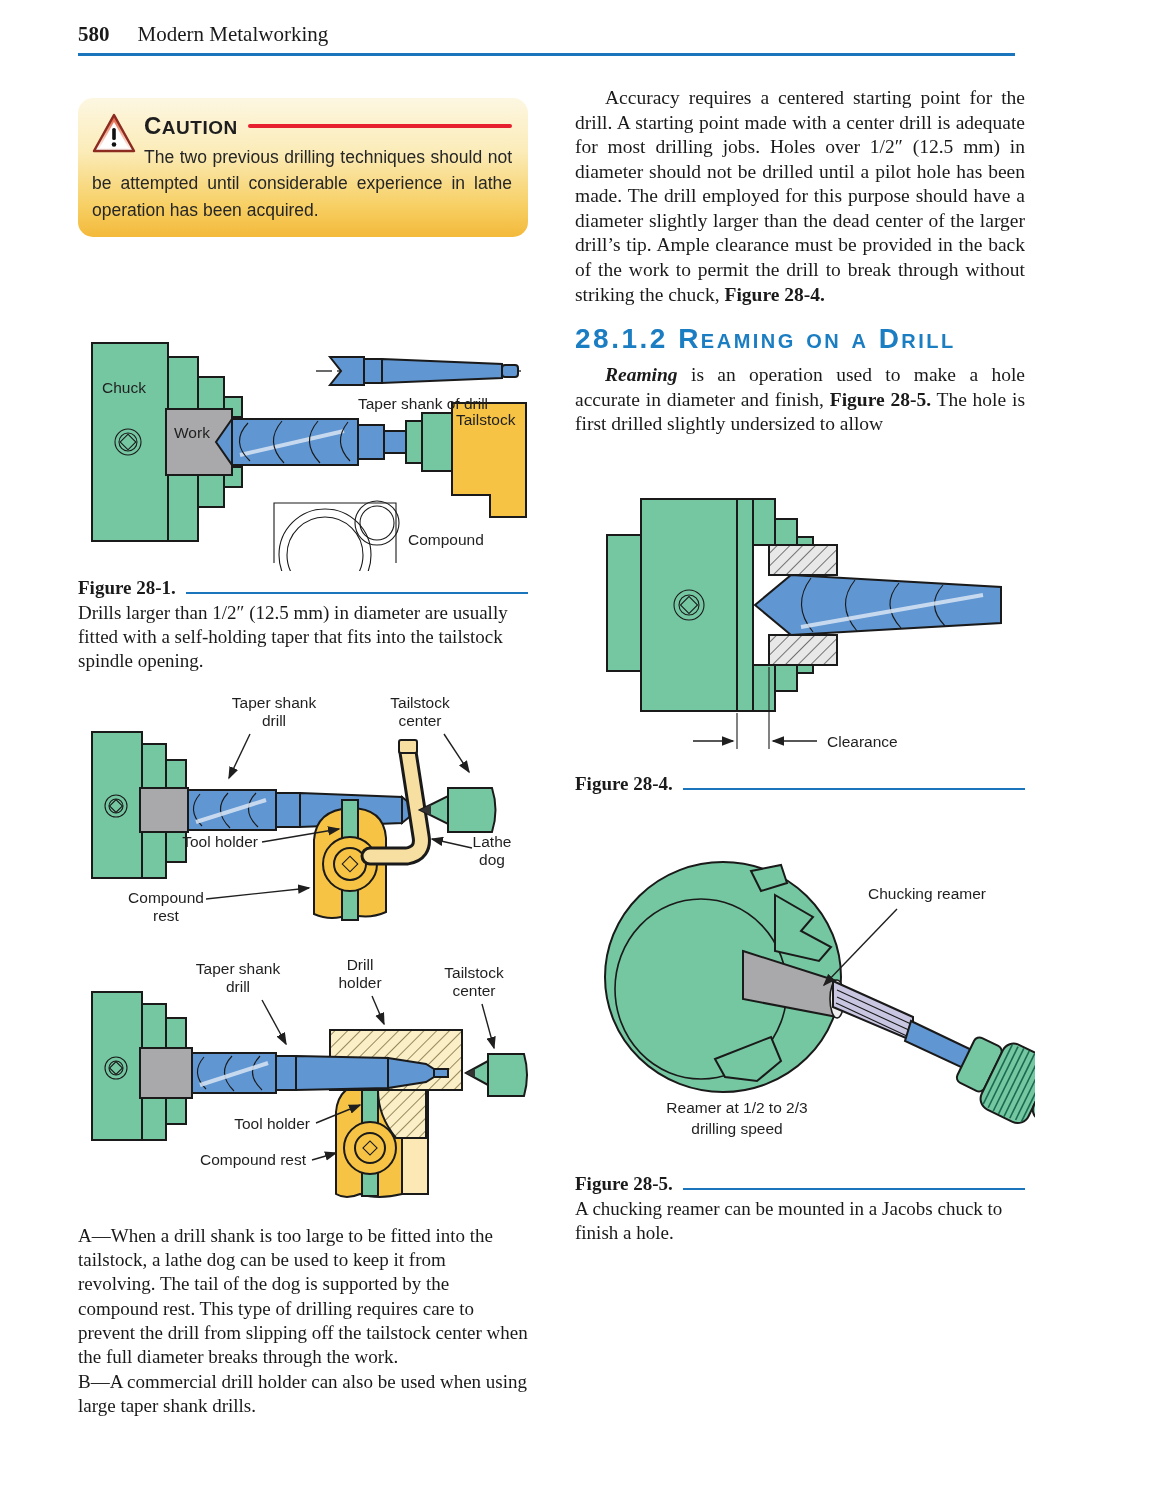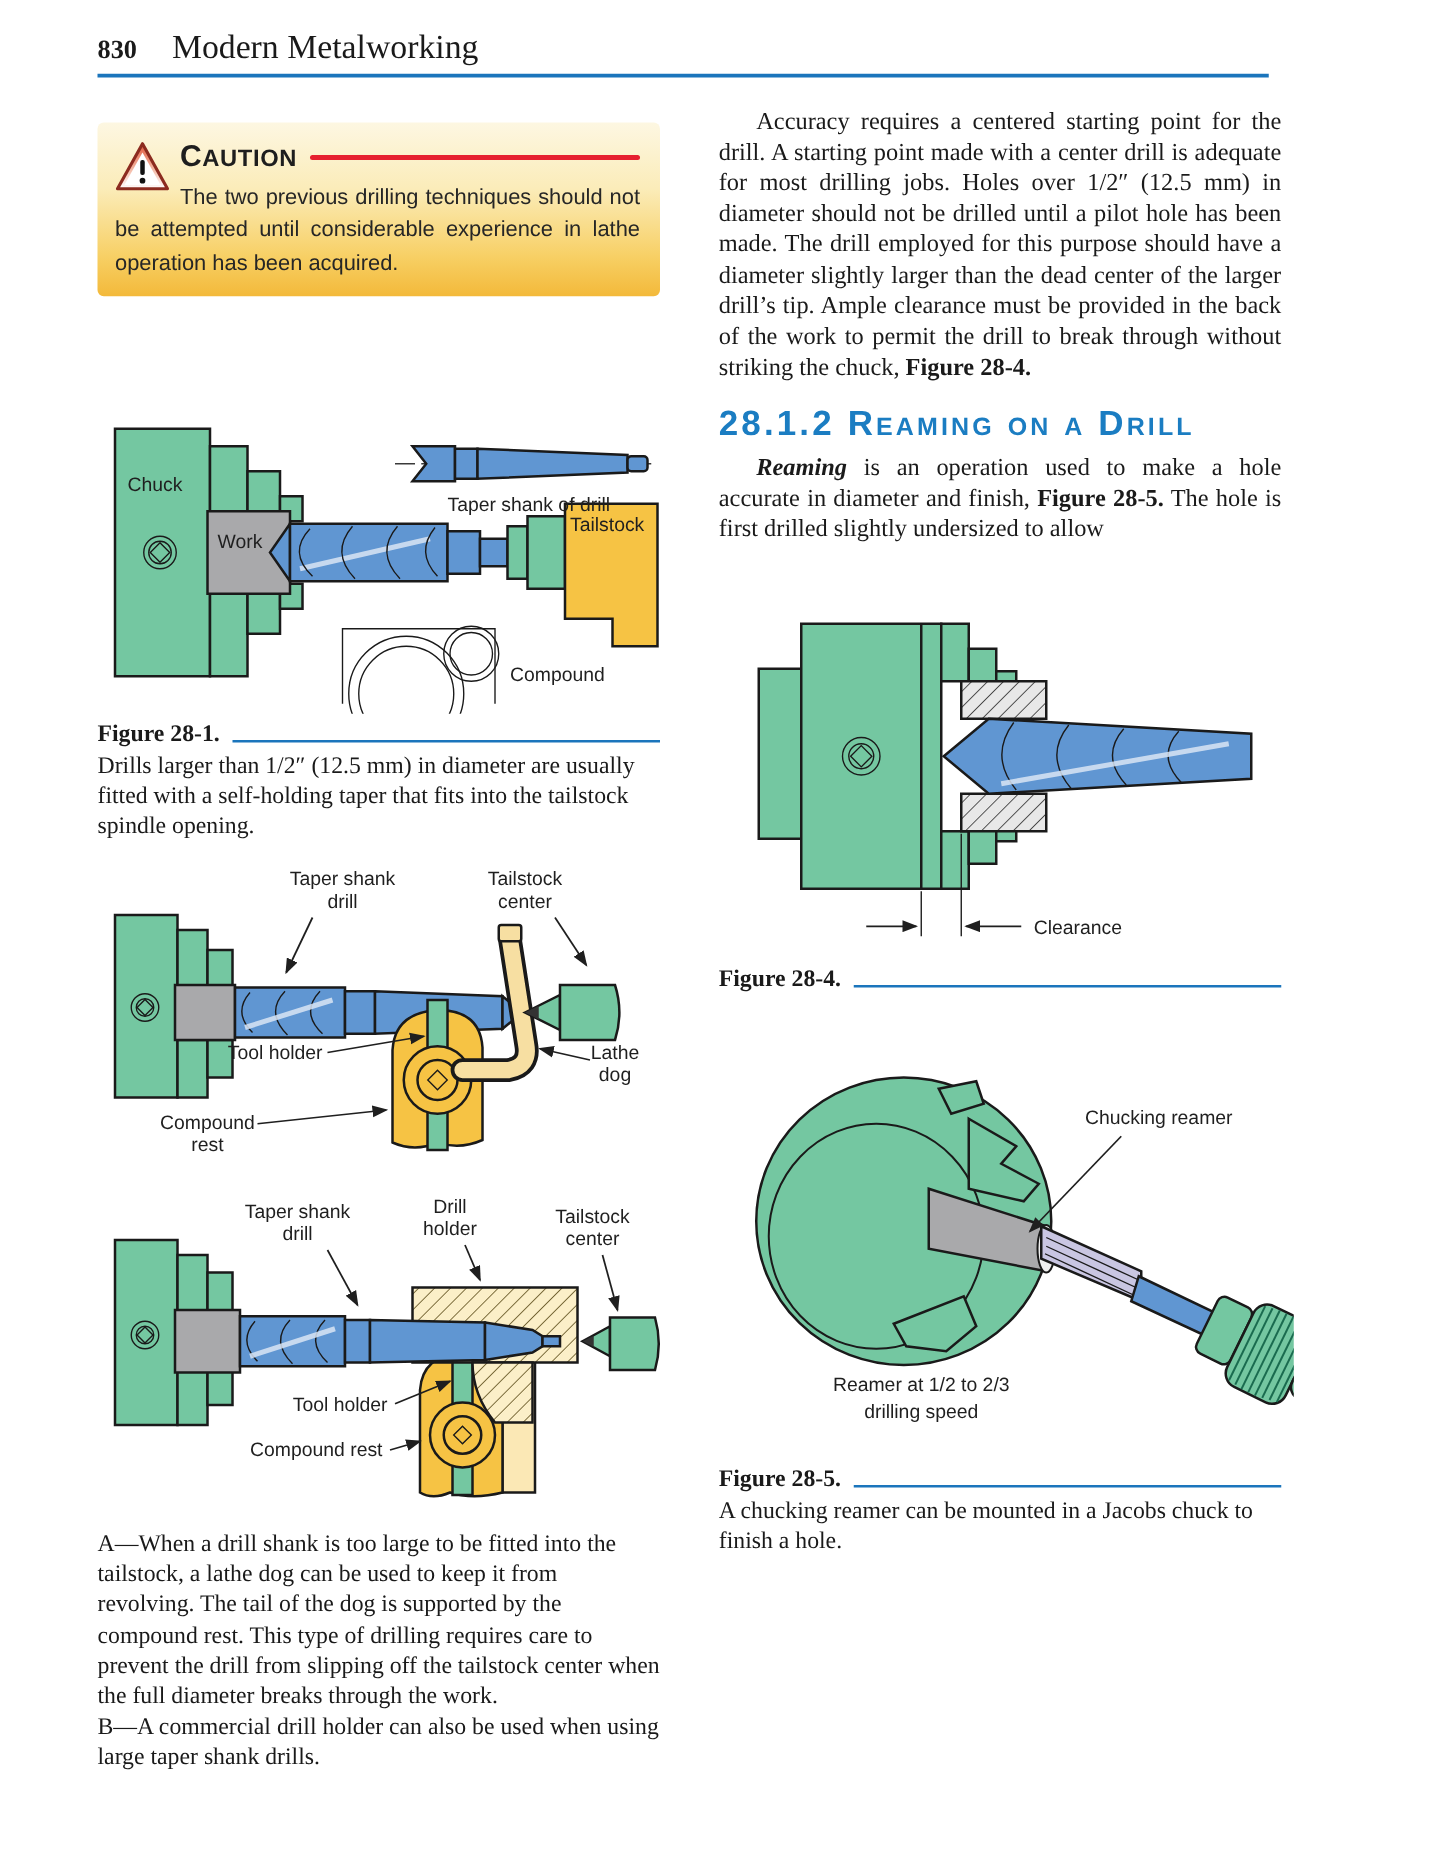--- a/index.html
+++ b/index.html
@@ -2,28 +2,28 @@
 <html><head>
 <meta charset="utf-8">
 <style>
   html,body{margin:0;padding:0;background:#ffffff;}
   .page{position:relative;width:1151px;height:1491px;background:#fff;overflow:hidden;
         font-family:"Liberation Serif",serif;color:#1a1a1a;}
   
   .header{position:absolute;left:78px;top:22px;width:937px;}
   .header-row{display:flex;align-items:baseline;gap:28px;}
   .page-num{font-weight:bold;font-size:21px;}
-  .book-title{font-size:27px;}
+  .book-title{font-size:21px;}
   .header-rule{margin-top:6px;height:3px;background:#1b75bc;}
   
   .col-left{position:absolute;left:78px;top:98px;width:450px;}
   .col-right{position:absolute;left:575px;top:86px;width:450px;}
   
   .caution{background:linear-gradient(180deg,#fdf7e2 0%,#fbecb9 38%,#f7cf63 78%,#f3b93a 100%);
-           border-radius:5px;padding:12px 16px 14px 14px;min-height:86px;}
+           border-radius:15px;padding:12px 16px 14px 14px;min-height:86px;}
   .caution-icon{float:left;width:44px;height:44px;margin:2px 8px 2px 0;}
   .caution-titlerow{display:flex;align-items:center;gap:10px;padding-top:2px;}
   .caution-title{font-family:"Liberation Sans",sans-serif;font-weight:bold;font-size:19px;
                  letter-spacing:.5px;color:#1e1e1e;}
   .caution-title::first-letter{font-size:24px;}
   .caution-rule{flex:1;height:4px;background:#e6202f;border-radius:2px;}
   .caution-text{font-family:Liberation Sans, sans-serif;font-size:17.5px;line-height:1.5;
                 margin:4px 0 0 0;text-align:justify;color:#262626;}
   
   .para{font-size:19.5px;line-height:1.26;text-align:justify;margin:0 0 2px 0;}
@@ -51,21 +51,21 @@
   .ldr{stroke:#1f1f1f;stroke-width:1.4;fill:none;}
   .streak{stroke:#d9e5f5;stroke-width:4;fill:none;opacity:.85;}
 </style>
 </head>
 <body>
 
 <div class="page">
 
   <div class="header">
     <div class="header-row">
-      <span class="page-num">830</span>
+      <span class="page-num">580</span>
       <span class="book-title">Modern Metalworking</span>
     </div>
     <div class="header-rule"></div>
   </div>
 
   <div class="col-left">
 
     <div class="caution">
       <div class="caution-icon">
         <svg viewBox="0 0 44 44" width="44" height="44">

